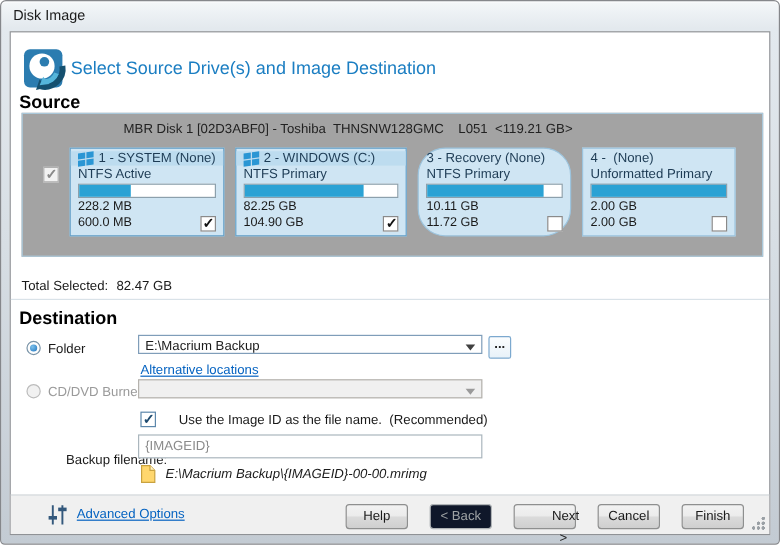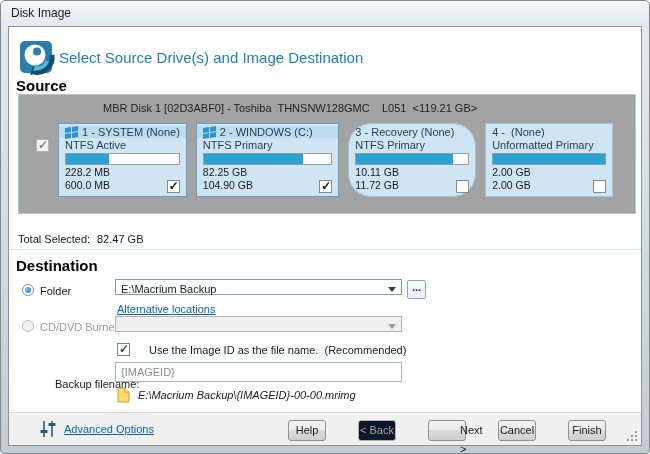--- a/index.html
+++ b/index.html
@@ -83,21 +83,21 @@
     font-size:11px; padding:0 5px; }
   .idchk-row { position:absolute; left:108px; top:316px; display:flex; gap:19px; align-items:center; }
   .idchk-row span { white-space:pre; }
   .file-row { position:absolute; left:108px; top:360px; display:flex; gap:8px; align-items:center;font-style:italic; }
 
   
   .footer { position:absolute; left:0; bottom:0; width:100%; height:33px; background:#f0f0f0;
     border-top:1px solid #d4d9dd; }
   .adv-icon { position:absolute; left:30px; top:6px; }
   .adv-link { position:absolute; left:55px; top:10px; }
-  .btn { position:absolute; top:7px; width:38px; height:21px; border:1px solid #8e8f8f;
+  .btn { position:absolute; top:7px; width:52px; height:21px; border:1px solid #8e8f8f;
     border-radius:3px; background:linear-gradient(#f2f2f2 0%,#ebebeb 49%,#dbdbdb 50%,#cfcfcf 100%);
     font-size:11px; text-align:center; line-height:19px; color:#1a1a1a;
     font-family:"Liberation Sans",sans-serif; }
   .btn.disabled { border-color:#b0b4b7; background:#0f172a; color:#9fa3a5; }
   .b0{left:279px;} .b1{left:349px;} .b2{left:419px;padding-left:31px;} .b3{left:489px;} .b4{left:559px;}
   .grip { position:absolute; right:3px; bottom:3px; width:12px; height:12px;
     background:
       radial-gradient(circle at 10px 10px, #9aa0a5 1.3px, transparent 1.6px),
       radial-gradient(circle at 6px 10px, #9aa0a5 1.3px, transparent 1.6px),
       radial-gradient(circle at 10px 6px, #9aa0a5 1.3px, transparent 1.6px),

